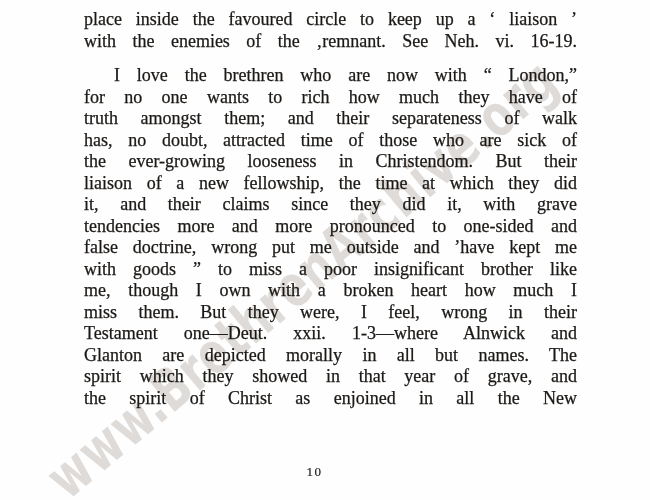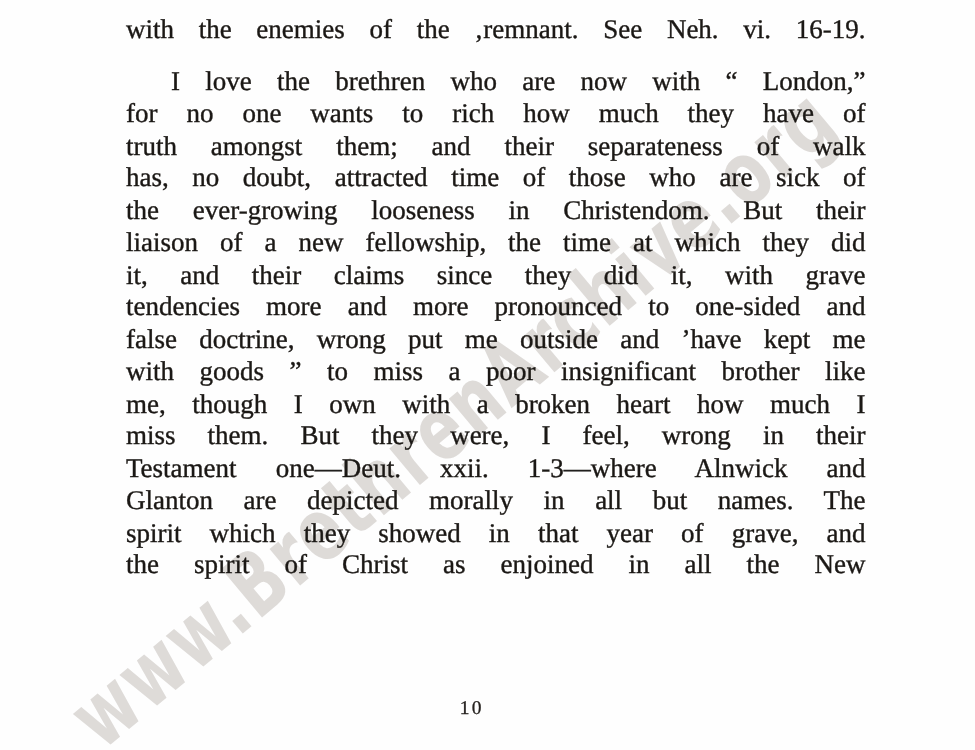--- a/index.html
+++ b/index.html
@@ -67,20 +67,21 @@
   }
 </style>
 </head>
 <body>
 
 <div class="page">
 
   <div class="watermark">www.BrethrenArchive.org</div>
 
   <div class="textblock">
+    <div class="line">place inside the favoured circle to keep up a ‘ liaison ’</div>
     <div class="line">with the enemies of the ‚remnant.  See Neh. vi. 16-19.</div>
     <div class="line indent">I love the brethren who are now with “ London,”</div>
     <div class="line">for no one wants to rich how much they have of</div>
     <div class="line">truth amongst them; and their separateness of walk</div>
     <div class="line">has, no doubt, attracted time of those who are sick of</div>
     <div class="line">the ever-growing looseness in Christendom.  But their</div>
     <div class="line">liaison of a new fellowship, the time at which they did</div>
     <div class="line">it, and their claims since they did it, with grave</div>
     <div class="line">tendencies more and more pronounced to one-sided and</div>
     <div class="line">false doctrine, wrong put me outside and ’have kept me</div>

